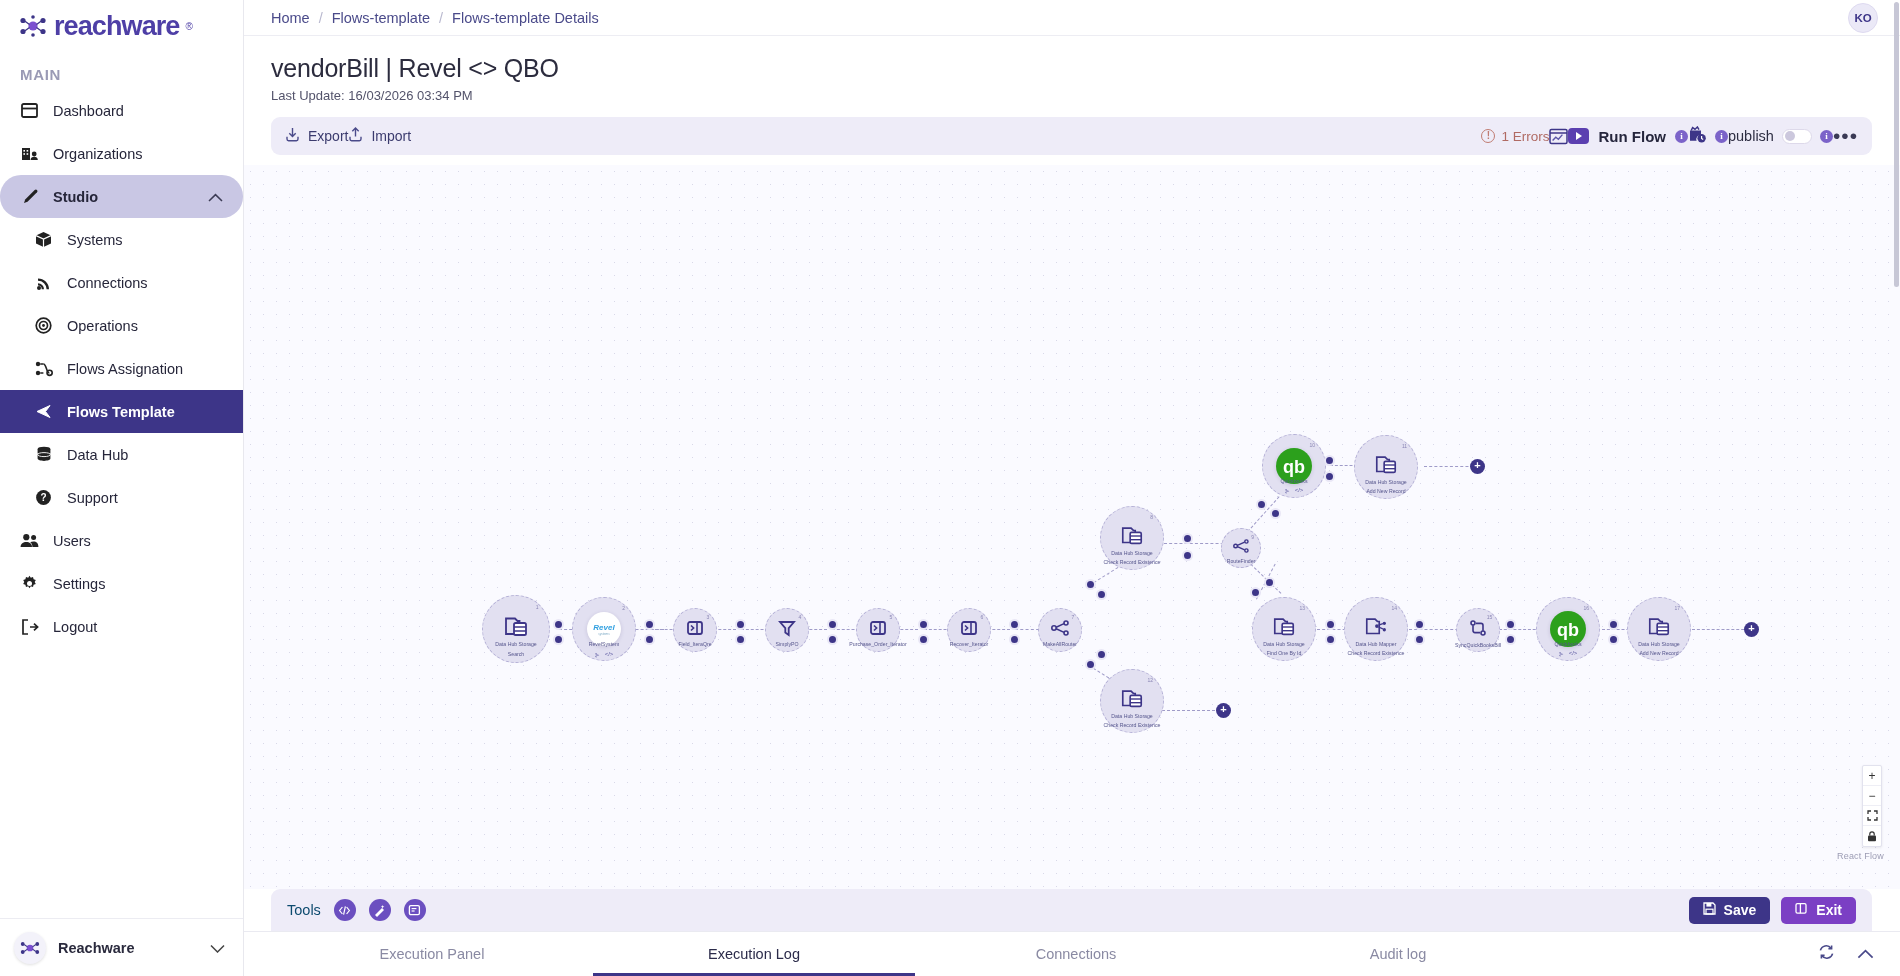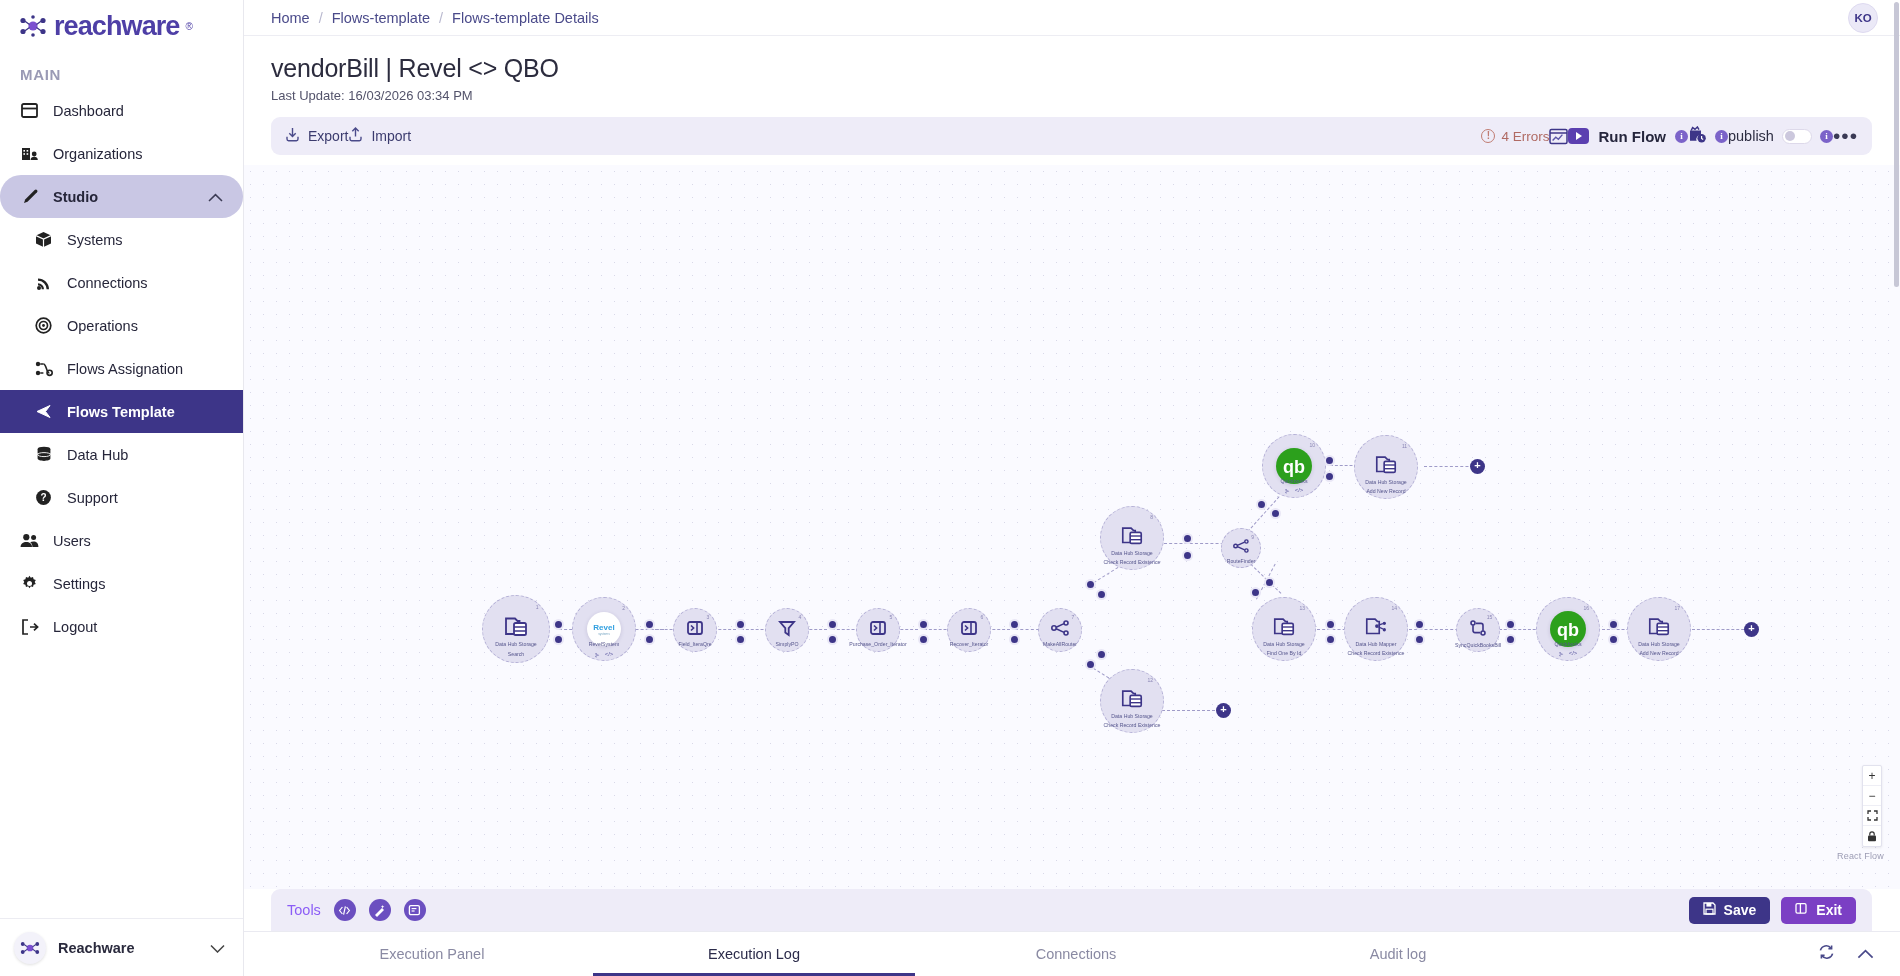--- a/index.html
+++ b/index.html
@@ -203,21 +203,21 @@
     position: absolute; right: 16px; bottom: 28px;
     font-size: 9px; color: #9c9cb4; letter-spacing:.2px;
   }
 
   
   .toolsbar {
     height: 42px; background: #eeecf8; margin: 0 28px 0 27px;
     border-radius: 9px 9px 0 0;
     display: flex; align-items: center; padding: 0 16px; gap: 13px;
   }
-  .tools-label { font-size: 14.5px; color: #8b5cf6; }
+  .tools-label { font-size: 14.5px; color: #0c4a6e; }
   .tool-chip {
     width: 22px; height: 22px; border-radius: 50%; background: #6b4fc0;
     display: flex; align-items: center; justify-content: center; cursor:pointer;
   }
   .bottom-actions { margin-left:auto; display:flex; gap: 11px; }
   .btn {
     display:flex; align-items:center; gap:8px; cursor:pointer;
     height: 27px; padding: 0 14px; border-radius: 5px;
     font-size: 14px; font-weight: 700; color: #fff;
   }
@@ -478,21 +478,21 @@
               <path d="M2 9.8v2.3a1.6 1.6 0 0 0 1.6 1.6h7.8A1.6 1.6 0 0 0 13 12.1V9.8" fill="none" stroke="#4a4a8a" stroke-width="1.4"></path>
             </svg>
         </span>
         <span>Import</span>
       </div>
 
       <div class="tb-spacer"></div>
 
       <div class="err-chip">
         <span class="err-dot">!</span>
-        <span>4 Errors</span>
+        <span>1 Errors</span>
       </div>
 
       <div class="tb-icon-btn">
         <svg width="19" height="17" viewBox="0 0 19 17">
             <rect x="1" y="1.5" width="17" height="14" rx="1.5" fill="none" stroke="#3d3588" stroke-width="1.5"></rect>
             <line x1="1" y1="5" x2="18" y2="5" stroke="#3d3588" stroke-width="1.5"></line>
             <path d="M3.6 12.6l3.2-3.4 2.6 2 4-4.6" fill="none" stroke="#5b55a8" stroke-width="1.4"></path>
           </svg>
       </div>
 
@@ -563,21 +563,21 @@
           <span class="badge">1</span>
         </div>
         <div class="nlabel" style="top:46px;">Data Hub Storage</div>
         <div class="nlabel" style="top:56px;">Search</div>
       </div>
       <div class="port" style="left:309px; top:454px;"></div>
       <div class="port" style="left:309px; top:469px;"></div>
 
       <div class="node" style="left:328px; top:432px;">
         <div class="bubble" style="width:64px;height:64px;">
-          <span class="white-circle" style="width:34px;height:34px;">
+          <span class="white-circle" style="width:34px;height:34px;font-style:italic;">
             <svg width="30" height="16" viewBox="0 0 30 16">
                 <text x="15" y="9" font-size="8" font-weight="700" fill="#2f9fe0" text-anchor="middle" font-family="Liberation Sans, sans-serif">Revel</text>
                 <text x="15" y="14" font-size="3.2" fill="#7aa8c4" text-anchor="middle" font-family="Liberation Sans, sans-serif">systems</text>
               </svg>
           </span>
           <span class="badge">2</span>
         </div>
         <div class="nlabel" style="top:44px;">RevelSystem</div>
         <div class="subicons" style="top:54px;">
           <span>⊱</span>

